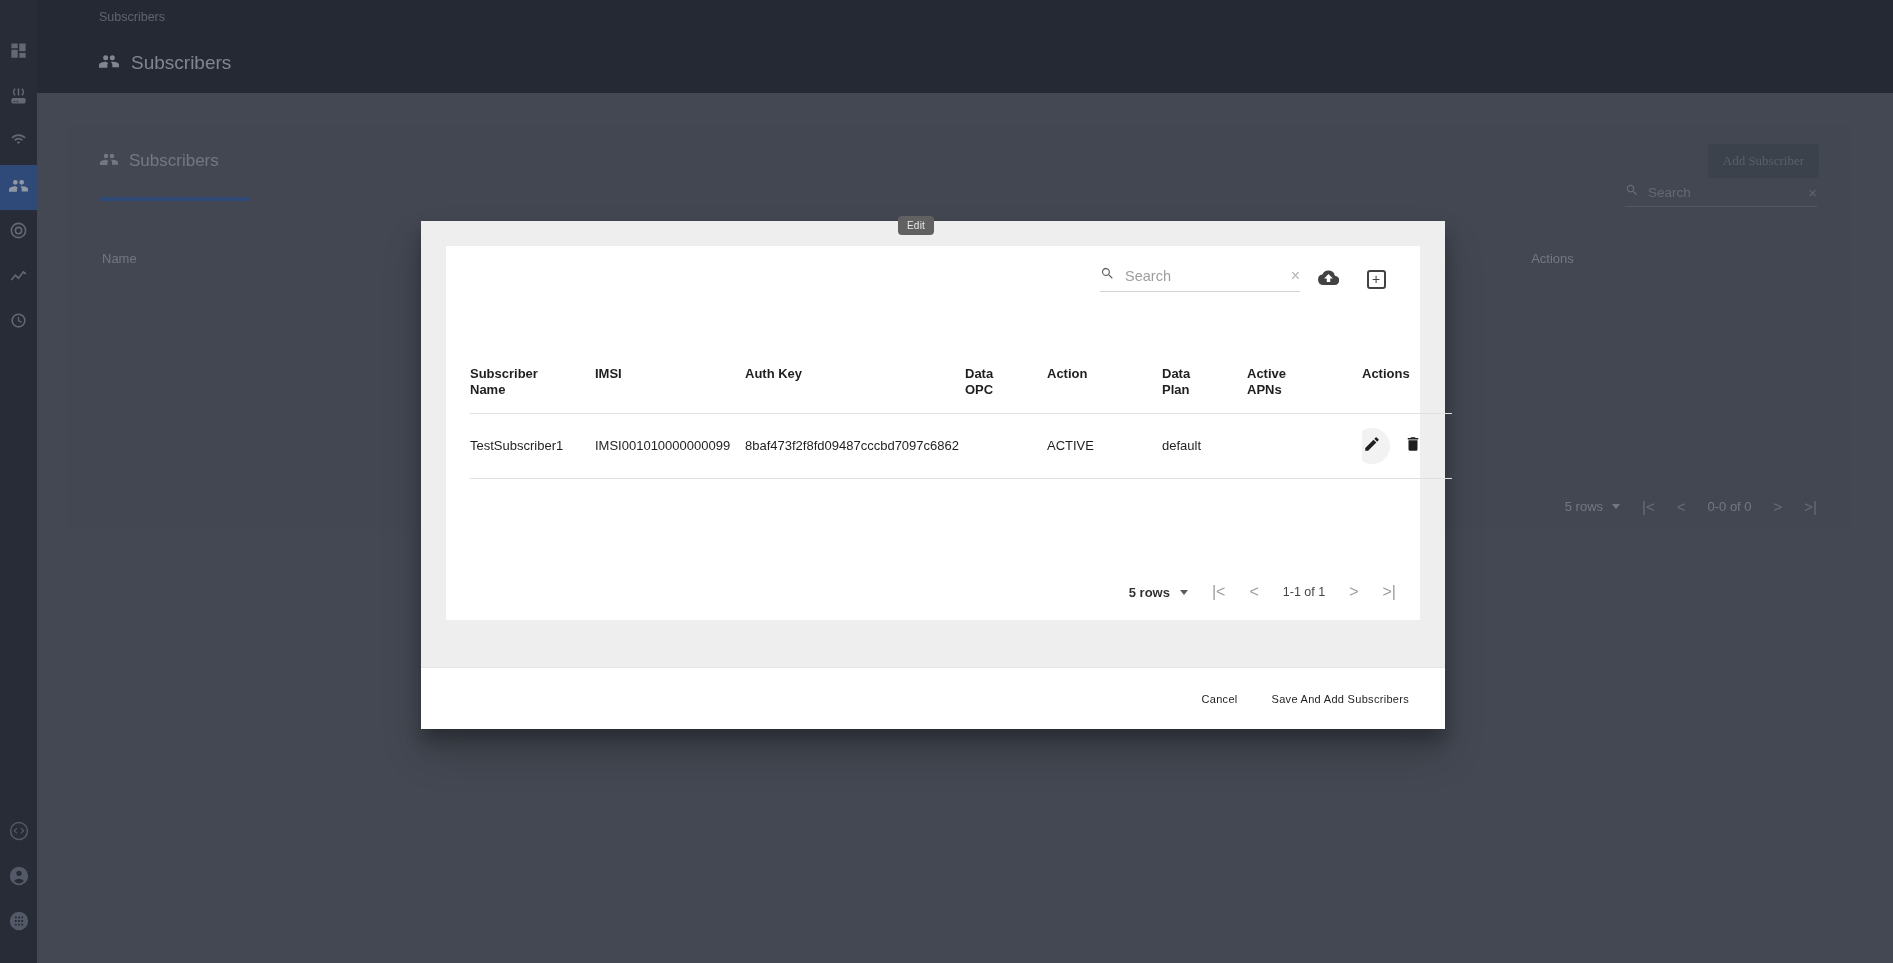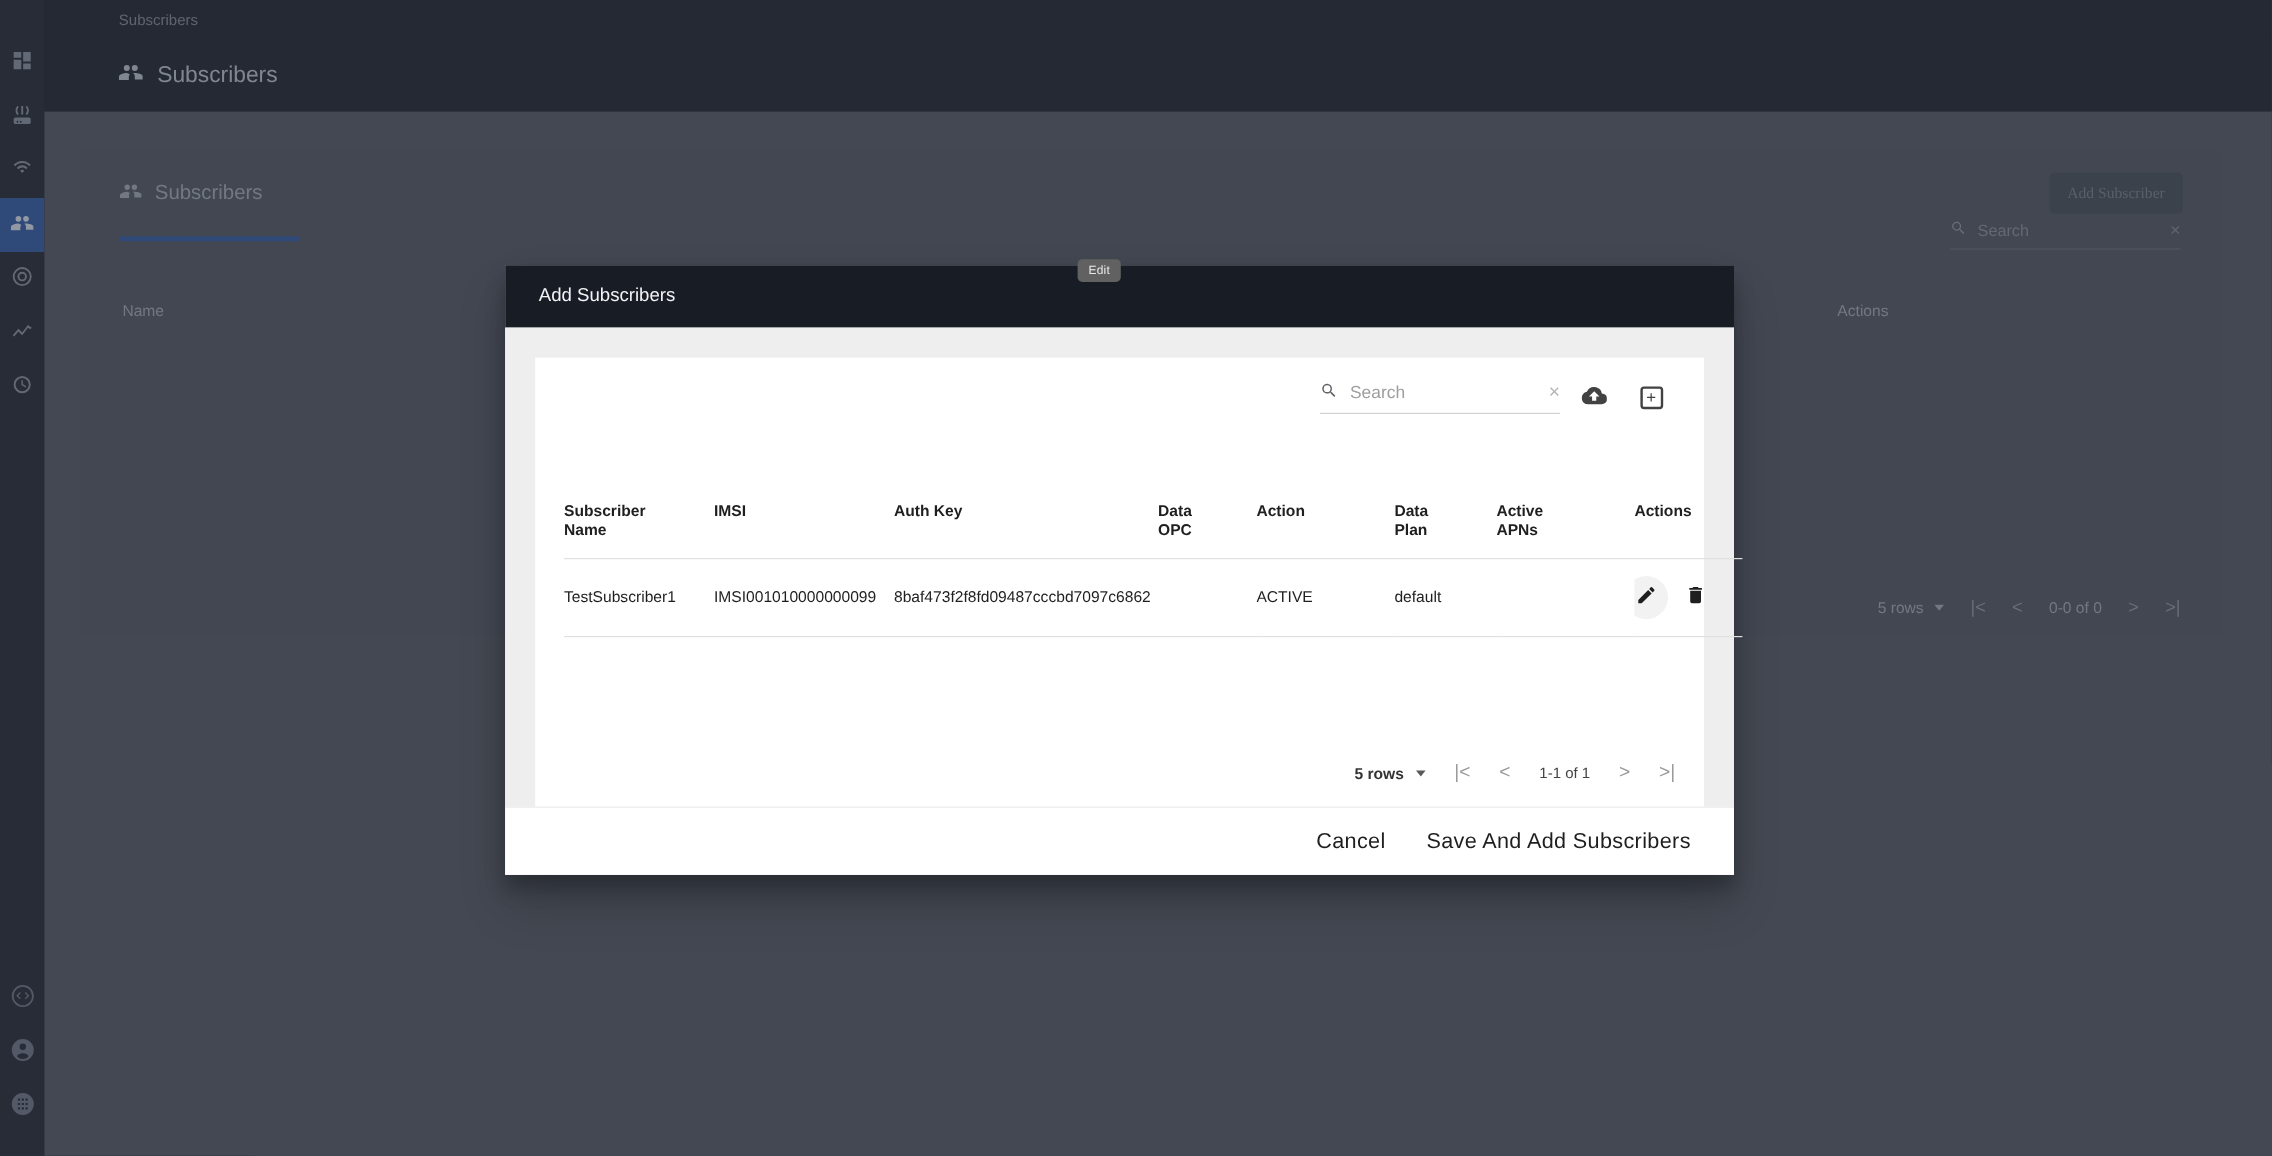--- a/index.html
+++ b/index.html
@@ -204,21 +204,21 @@
   .dlg-pager .nav { color: #9a9a9a; font-size: 16px; }
   .dlg-pager .range { color: #444; font-size: 12.5px; }
 
   .modal-footer {
     height: 62px; background: #fff; border-top: 1px solid #e6e6e6;
     display: flex; align-items: center; justify-content: flex-end;
     gap: 10px; padding-right: 24px;
   }
   .footer-btn {
     background: none; border: none; font-family: inherit;
-    font-size: 18px; color: #1f1f1f; padding: 10px 12px;
+    font-size: 11px; color: #1f1f1f; padding: 10px 12px;
     letter-spacing: .3px;
     text-align: right;
   }
 </style>
 </head>
 <body>
 
 <div id="app-root">
 
   <nav class="rail">
@@ -360,23 +360,20 @@
         <span class="nav">&gt;</span>
         <span class="nav">&gt;|</span>
       </div>
     </div>
   </div>
 
   <div class="scrim"></div>
 </div>
 
 <div class="modal">
-  <div class="modal-header">
-    <span class="modal-header-title">Add Subscribers</span>
-  </div>
 
   <div class="modal-body">
     <div class="inner-panel">
 
       <div class="panel-toolbar">
         <div class="dlg-search">
           <span>
             <svg viewBox="0 0 24 24">
                 <path d="M15.5 14h-.8l-.3-.3a6.5 6.5 0 10-.7.7l.3.3v.8l5 5 1.5-1.5-5-5zm-6 0a4.5 4.5 0 110-9 4.5 4.5 0 010 9z"></path>
               </svg>

